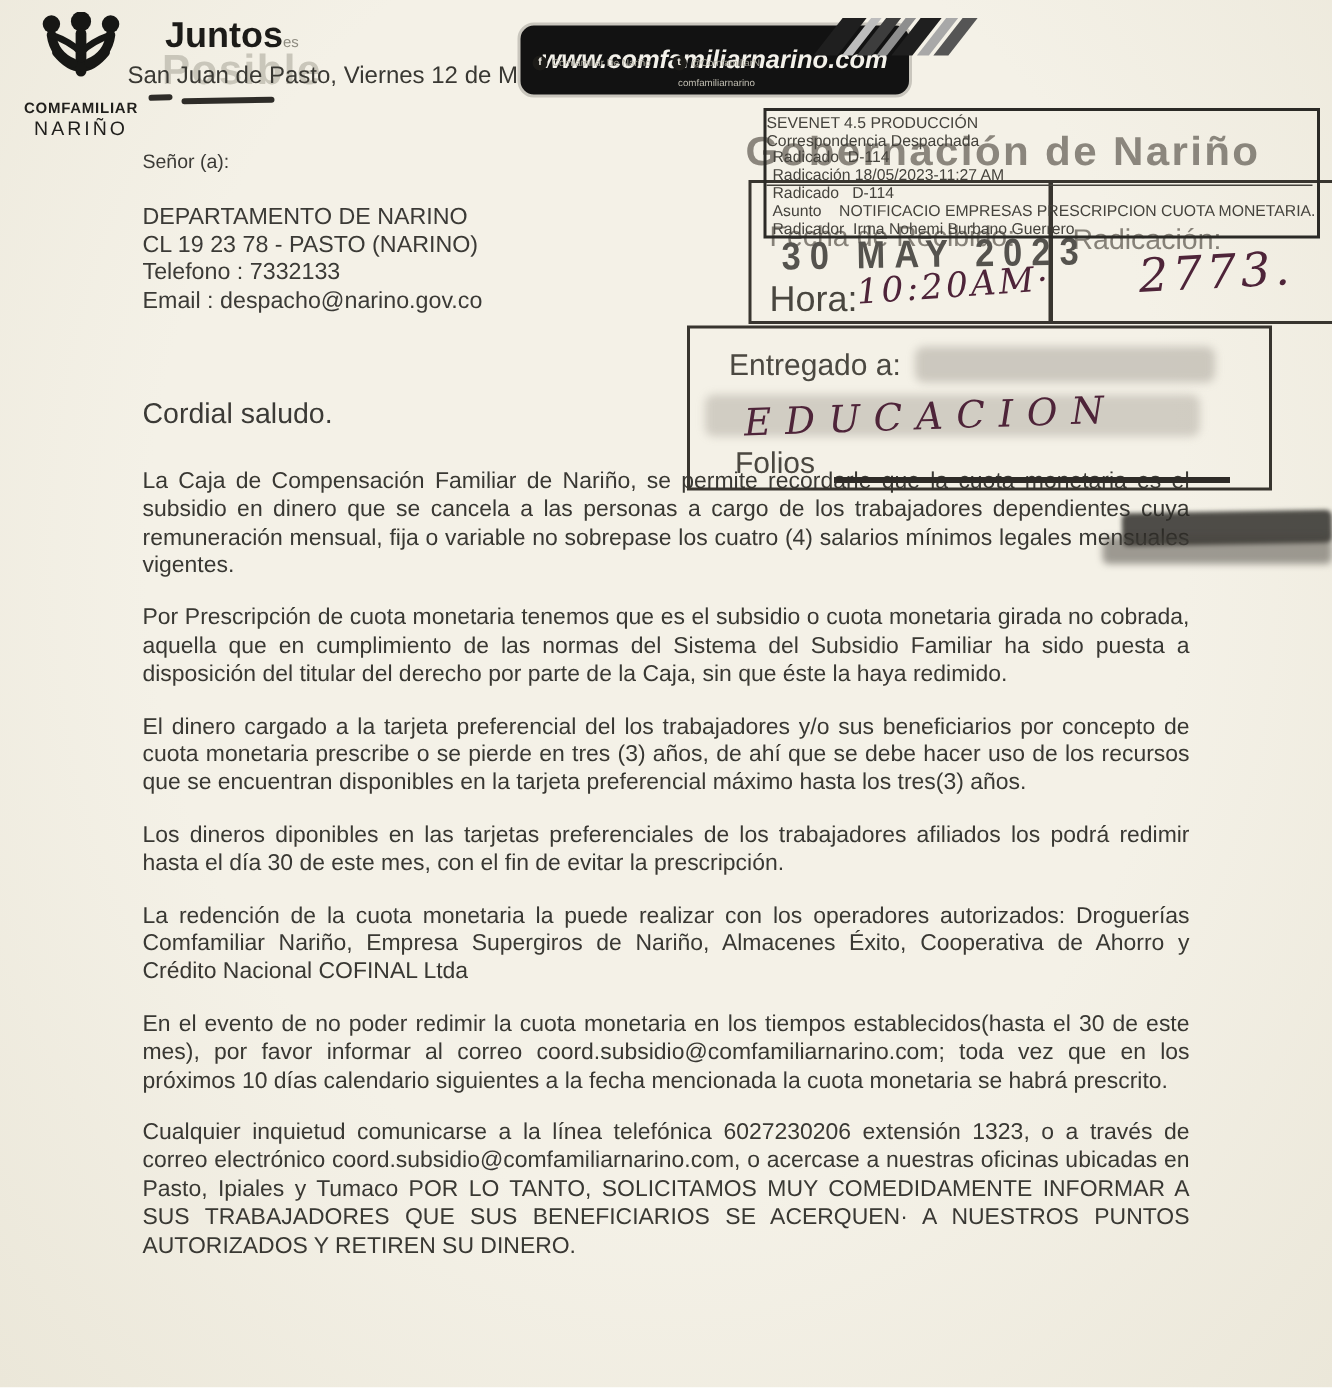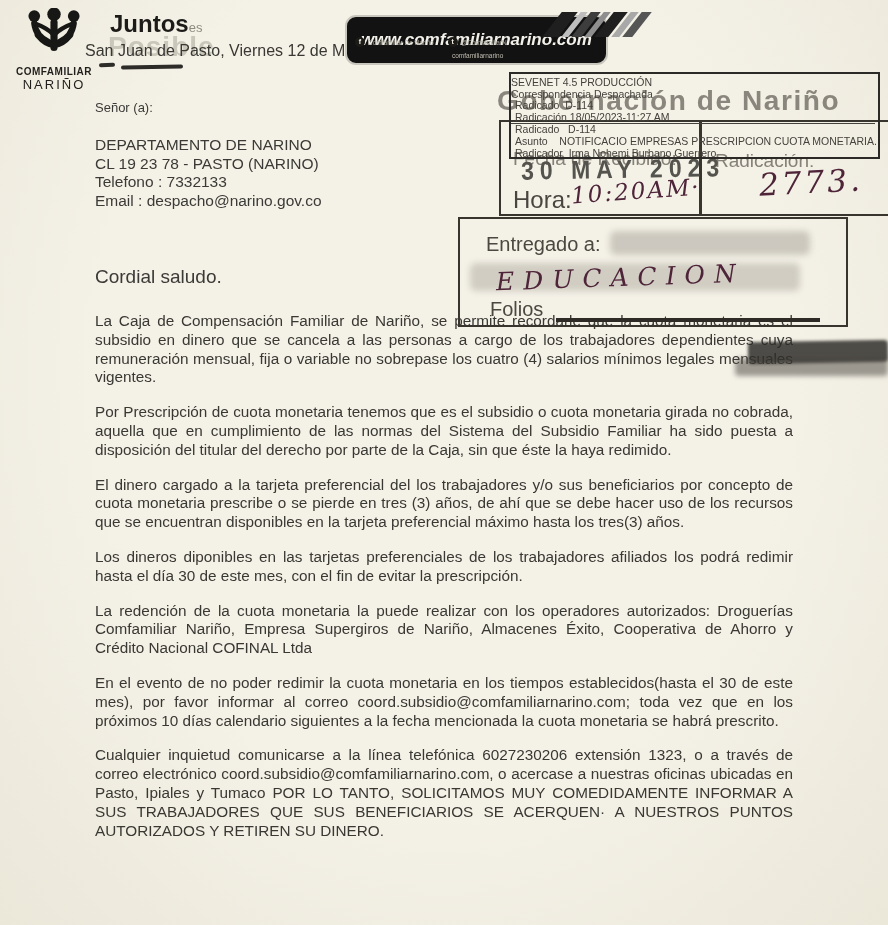--- a/index.html
+++ b/index.html
@@ -6,21 +6,21 @@
   .page{
     position:relative;width:888px;height:925px;overflow:hidden;
     background:radial-gradient(ellipse at 50% 40%, #f4f1e7 55%, #ebe7d9 100%);
     font-family:"Liberation Sans", sans-serif;color:#3b3a36;
   }
   
   .logo{position:absolute;left:6px;top:8px;width:96px;text-align:center;}
   .logo .org{font-size:10px;font-weight:700;letter-spacing:.5px;color:#201f1c;margin-top:2px;}
   .logo .region{font-size:13px;font-weight:400;letter-spacing:2px;color:#201f1c;}
   .slogan{position:absolute;left:110px;top:10px;font-weight:700;font-size:24px;color:#1c1b18;z-index:3;}
-  .slogan .es{font-size:13px;font-weight:400;color:#8e8b80;}
+  .slogan .es{font-size:10px;font-weight:400;color:#8e8b80;}
   .slogan-ghost{position:absolute;left:108px;top:31px;font-weight:700;font-size:28px;letter-spacing:1px;color:#c9c6ba;z-index:1;}
   .dateline{position:absolute;left:85px;top:42px;font-size:16px;color:#393833;z-index:2;}
   .penmark{position:absolute;background:#2e2c28;z-index:2;border-radius:2px;}
   .banner{position:absolute;left:345px;top:15px;height:18px;line-height:18px;padding:14px 14px;
     background:#121212;border:2px solid #c9c6bd;border-radius:11px;color:#f3f1ea;
     font-size:17px;font-weight:700;z-index:3;font-style:italic;}
   .stripes{position:absolute;left:552px;top:12px;display:flex;gap:3px;z-index:3;}
   .stripes div{height:25px;transform:skewX(-38deg);}
   .social{position:absolute;left:355px;top:37px;display:flex;gap:14px;align-items:center;z-index:3;}
   .social .item{display:flex;gap:3px;align-items:center;}

